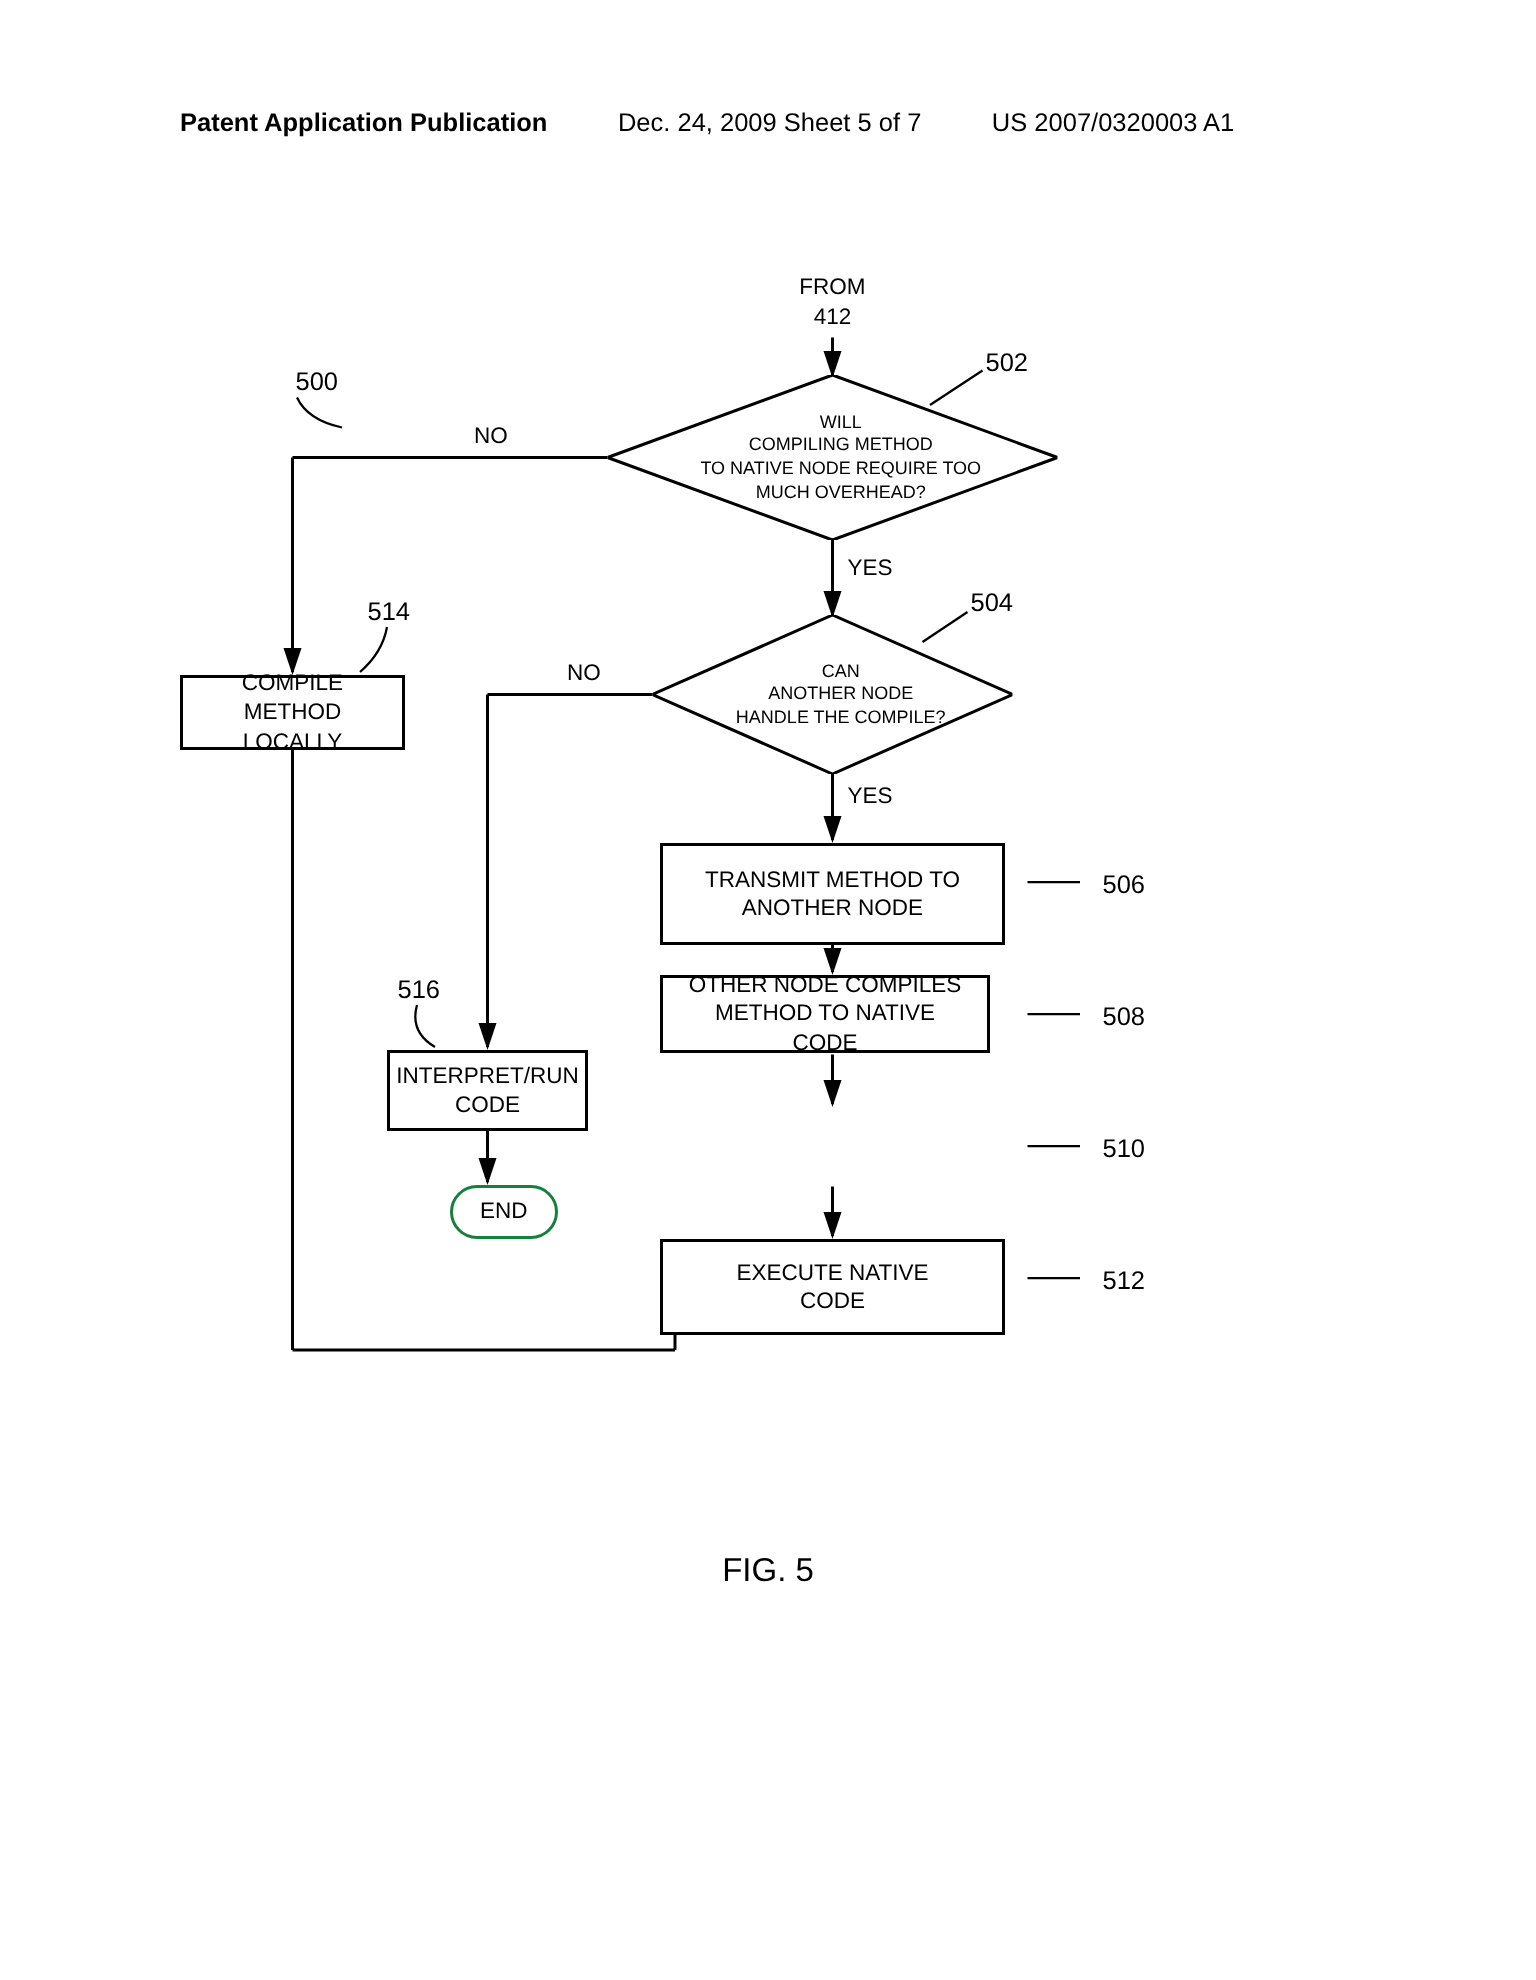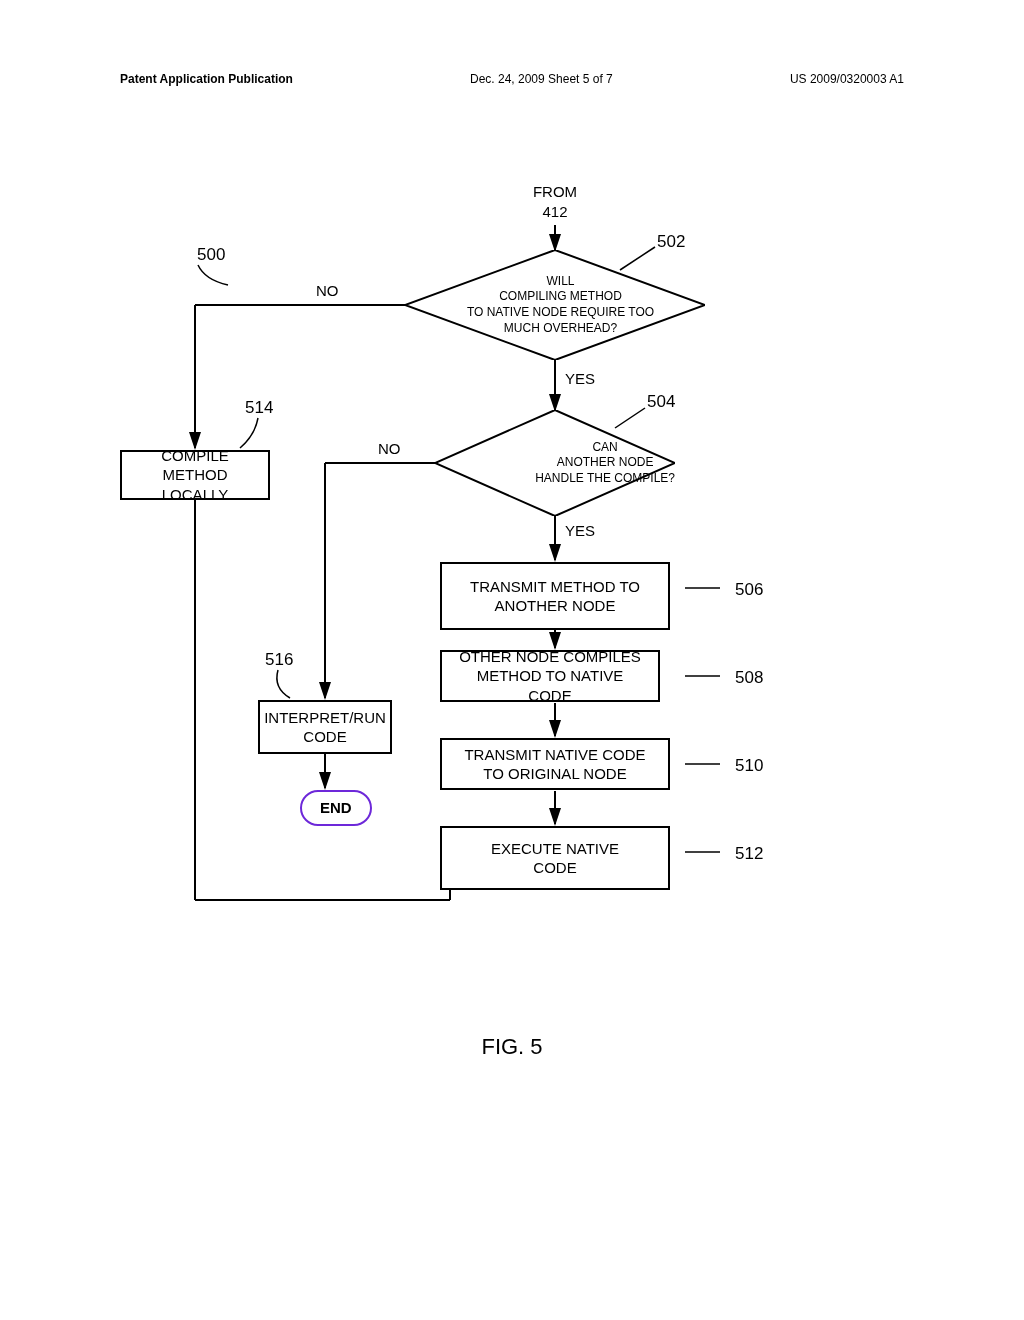--- a/index.html
+++ b/index.html
@@ -9,23 +9,23 @@
       background: white;
       font-family: Arial, sans-serif;
       position: relative;
     }
     .header {
       position: absolute;
       top: 72px;
       left: 0;
       width: 100%;
       display: flex;
-      justify-content: space-between;
+      justify-content: flex-start;
       padding: 0 120px;
-      font-size: 12px;
+      font-size: 17px;
       gap: 47px;
     }
     .header-left { font-weight: bold; }
     .header-center { }
     .header-right { }
     .flowchart {
       position: absolute;
       top: 170px;
       left: 0;
       width: 100%;
@@ -69,25 +69,24 @@
     }
     .label {
       position: absolute;
       font-size: 15px;
     }
     .ref-label {
       position: absolute;
       font-size: 17px;
     }
     .terminator {
-      border: 2px solid #6d28d9;
+      border: 2px solid #15803d;
       border-radius: 20px;
       padding: 6px 18px;
       display: inline-block;
-      font-weight: bold;
     }
     .fig-label {
       position: absolute;
       bottom: 260px;
       left: 50%;
       transform: translateX(-50%);
       font-size: 22px;
     }
     svg.connectors {
       position: absolute;
@@ -97,21 +96,21 @@
       height: 100%;
       pointer-events: none;
     }
   </style>
 </head>
 <body>
 
 <div class="header">
   <span class="header-left">Patent Application Publication</span>
   <span class="header-center">Dec. 24, 2009  Sheet 5 of 7</span>
-  <span class="header-right">US 2009/0320003 A1</span>
+  <span class="header-right">US 2007/0320003 A1</span>
 </div>
 
 <div class="flowchart">
 
   <svg class="connectors">
     <defs>
       <marker id="arrow" markerWidth="10" markerHeight="10" refX="8" refY="3" orient="auto">
         <path d="M0,0 L0,6 L9,3 z" fill="black"></path>
       </marker>
     </defs>
@@ -187,21 +186,21 @@
     <div class="diamond-text" style="white-space:pre-line;">WILL
 COMPILING METHOD
 TO NATIVE NODE REQUIRE TOO
 MUCH OVERHEAD?</div>
   </div>
 
   <div class="label" style="left:316px; top:112px;">NO</div>
 
   <div class="label" style="left:565px; top:200px;">YES</div>
 
-  <div class="node diamond" style="left:435px; top:240px; width:240px; height:106px;justify-content:flex-end;">
+  <div class="node diamond" style="left:435px; top:240px; width:240px; height:106px;">
     <svg viewBox="0 0 240 106" preserveAspectRatio="none">
       <polygon points="120,0 240,53 120,106 0,53" fill="white" stroke="black" stroke-width="2"></polygon>
     </svg>
     <div class="diamond-text" style="white-space:pre-line;">CAN
 ANOTHER NODE
 HANDLE THE COMPILE?</div>
   </div>
 
   <div class="label" style="left:378px; top:270px;">NO</div>
 
@@ -216,21 +215,19 @@
   <div class="node" style="left:300px; top:620px;">
     <span class="terminator">END</span>
   </div>
 
   <div class="node rect-box" style="left:440px; top:392px; width:230px; height:68px; white-space:pre-line;">TRANSMIT METHOD TO
 ANOTHER NODE</div>
 
   <div class="node rect-box" style="left:440px; top:480px; width:220px; height:52px; white-space:pre-line;">OTHER NODE COMPILES
 METHOD TO NATIVE CODE</div>
 
-  <div class="node rect-box" style="left:440px; top:568px; width:230px; height:52px; white-space:pre-line;">TRANSMIT NATIVE CODE
-TO ORIGINAL NODE</div>
 
   <div class="node rect-box" style="left:440px; top:656px; width:230px; height:64px; white-space:pre-line;">EXECUTE NATIVE
 CODE</div>
 
 </div>
 
 <div class="fig-label">FIG. 5</div>
 
 </body></html>

